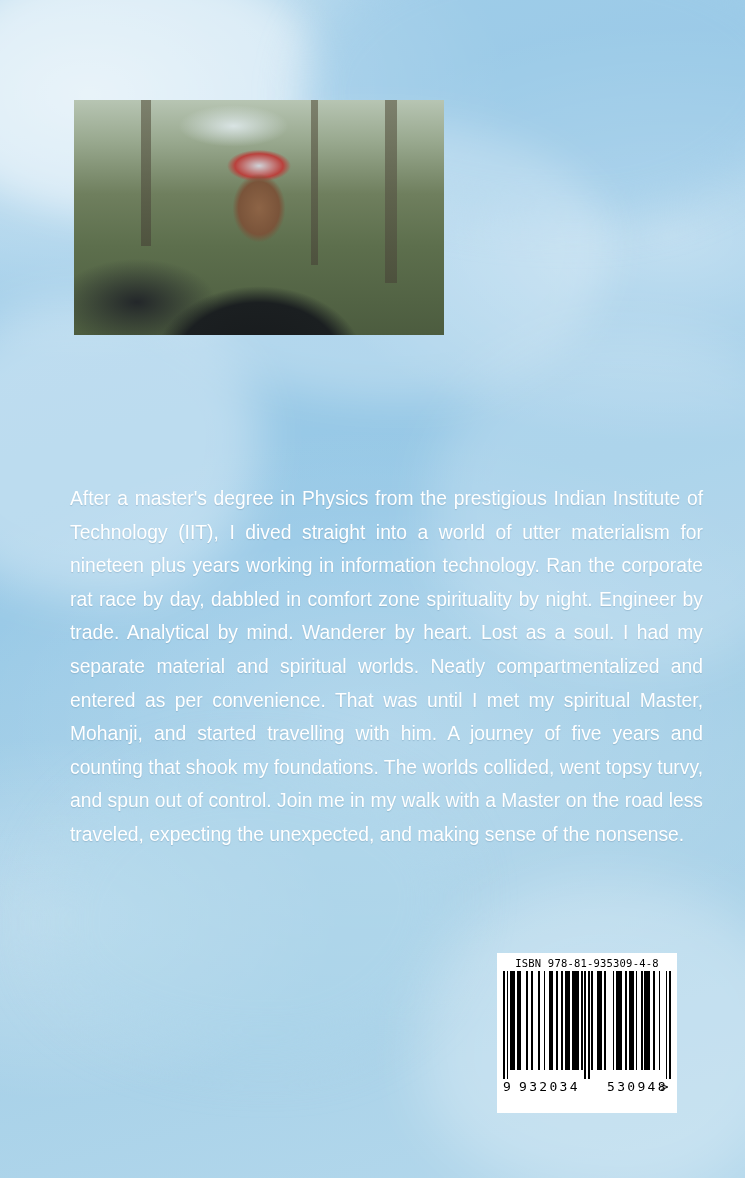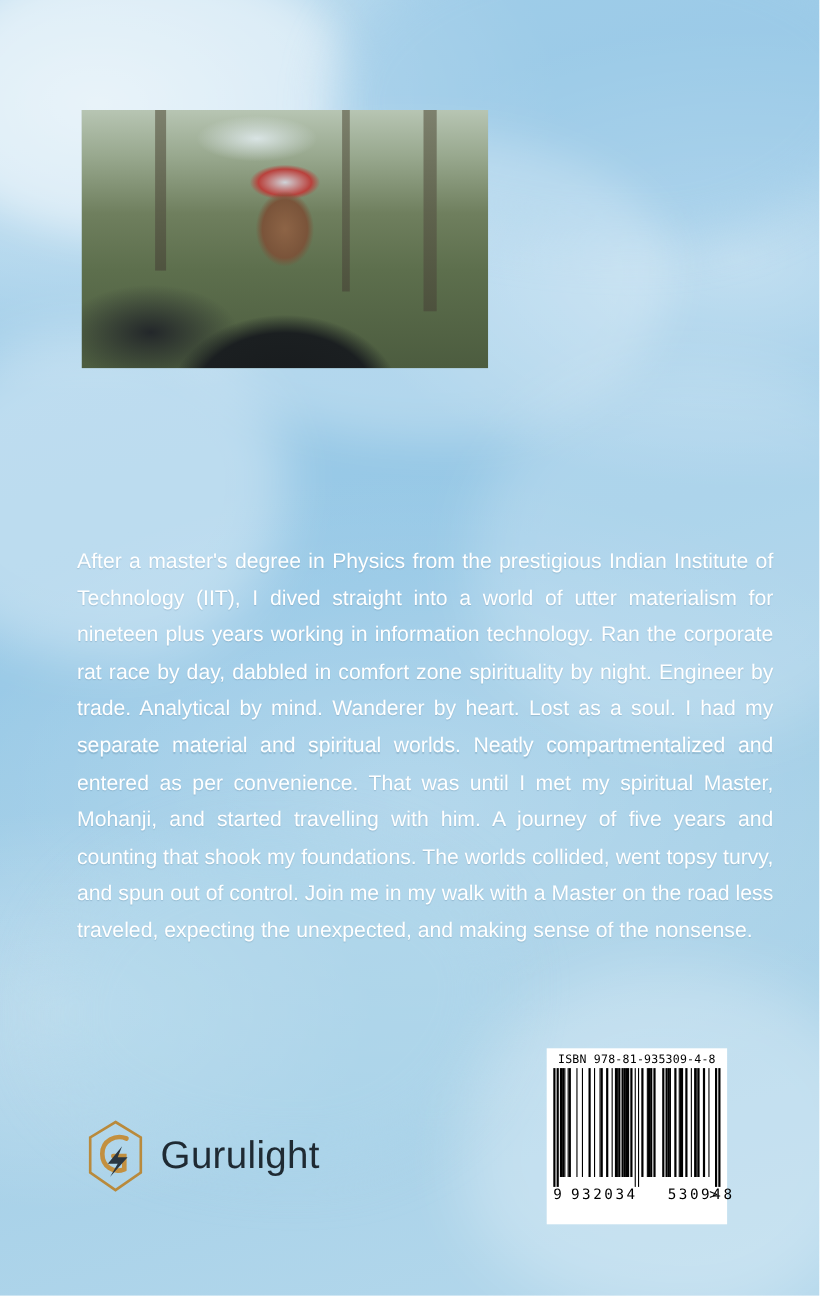--- a/index.html
+++ b/index.html
@@ -94,21 +94,21 @@
     font-size: 29px;
     letter-spacing: 1.2px;
     color: #f2da6a;
     text-shadow: 0 1px 1px rgba(0,0,0,0.10);
   }
 
   
   .about-body {
     position: absolute;
     left: 70px;
-    top: 494px;
+    top: 482px;
     width: 633px;
     color: #ffffff;
     font-family: "Liberation Sans", sans-serif;
     font-size: 19.3px;
     line-height: 33.6px;
     text-align: justify;
     text-shadow: 0 1px 1px rgba(70,110,140,0.25);
   }
 
   
@@ -126,21 +126,21 @@
     font-size: 35px;
     letter-spacing: 0.3px;
     color: #1f2a33;
   }
 
   
   .barcode-box {
     position: absolute;
     left: 497px;
     top: 953px;
-    width: 164px;
+    width: 180px;
     height: 160px;
     background: #ffffff;
     padding: 4px 6px 3px 6px;
     box-sizing: border-box;
   }
   .isbn-text {
     font-family: "DejaVu Sans Mono", monospace;
     font-size: 10.5px;
     letter-spacing: 0.2px;
     color: #000;
@@ -193,28 +193,20 @@
         <div class="tree1"></div>
         <div class="tree2"></div>
         <div class="tree3"></div>
       </div>
     </div>
   </div>
 
 
   <div class="about-body">After a master's degree in Physics from the prestigious Indian Institute of Technology (IIT), I dived straight into a world of utter materialism for nineteen plus years working in information technology. Ran the corporate rat race by day, dabbled in comfort zone spirituality by night. Engineer by trade. Analytical by mind. Wanderer by heart. Lost as a soul. I had my separate material and spiritual worlds. Neatly compartmentalized and entered as per convenience. That was until I met my spiritual Master, Mohanji, and started travelling with him. A journey of five years and counting that shook my foundations. The worlds collided, went topsy turvy, and spun out of control. Join me in my walk with a Master on the road less traveled, expecting the unexpected, and making sense of the nonsense.</div>
 
-  <div class="publisher">
-    <svg class="publisher-mark" viewBox="0 0 54 66">
-      <path d="M27 2 L50 16 L50 48 L27 64 L4 48 L4 16 Z" fill="none" stroke="#b98a3c" stroke-width="2.4"></path>
-      <path d="M37 17 C27 13, 15 19, 15 31 C15 42, 25 49, 35 45 L35 33 L25 33" fill="none" stroke="#c3903f" stroke-width="4.2" stroke-linecap="round"></path>
-      <path d="M33 24 L20 40 L29 40 L22 52 L38 34 L29 34 Z" fill="#2a3742"></path>
-    </svg>
-    <div class="publisher-name">Gurulight</div>
-  </div>
 
   <div class="barcode-box">
     <div class="isbn-text">ISBN  978-81-935309-4-8</div>
     <div class="bars" id="bars">
         <span class="guard" style="left:0%;width:1.0736842105263158%"></span>
         <span class="guard" style="left:2.1052631578947367%;width:1.0736842105263158%"></span>
         <span class="short" style="left:4.2105263157894735%;width:1.0736842105263158%"></span>
         <span class="short" style="left:5.263157894736842%;width:1.0736842105263158%"></span>
         <span class="short" style="left:6.315789473684211%;width:1.0736842105263158%"></span>
         <span class="short" style="left:8.421052631578947%;width:1.0736842105263158%"></span>

